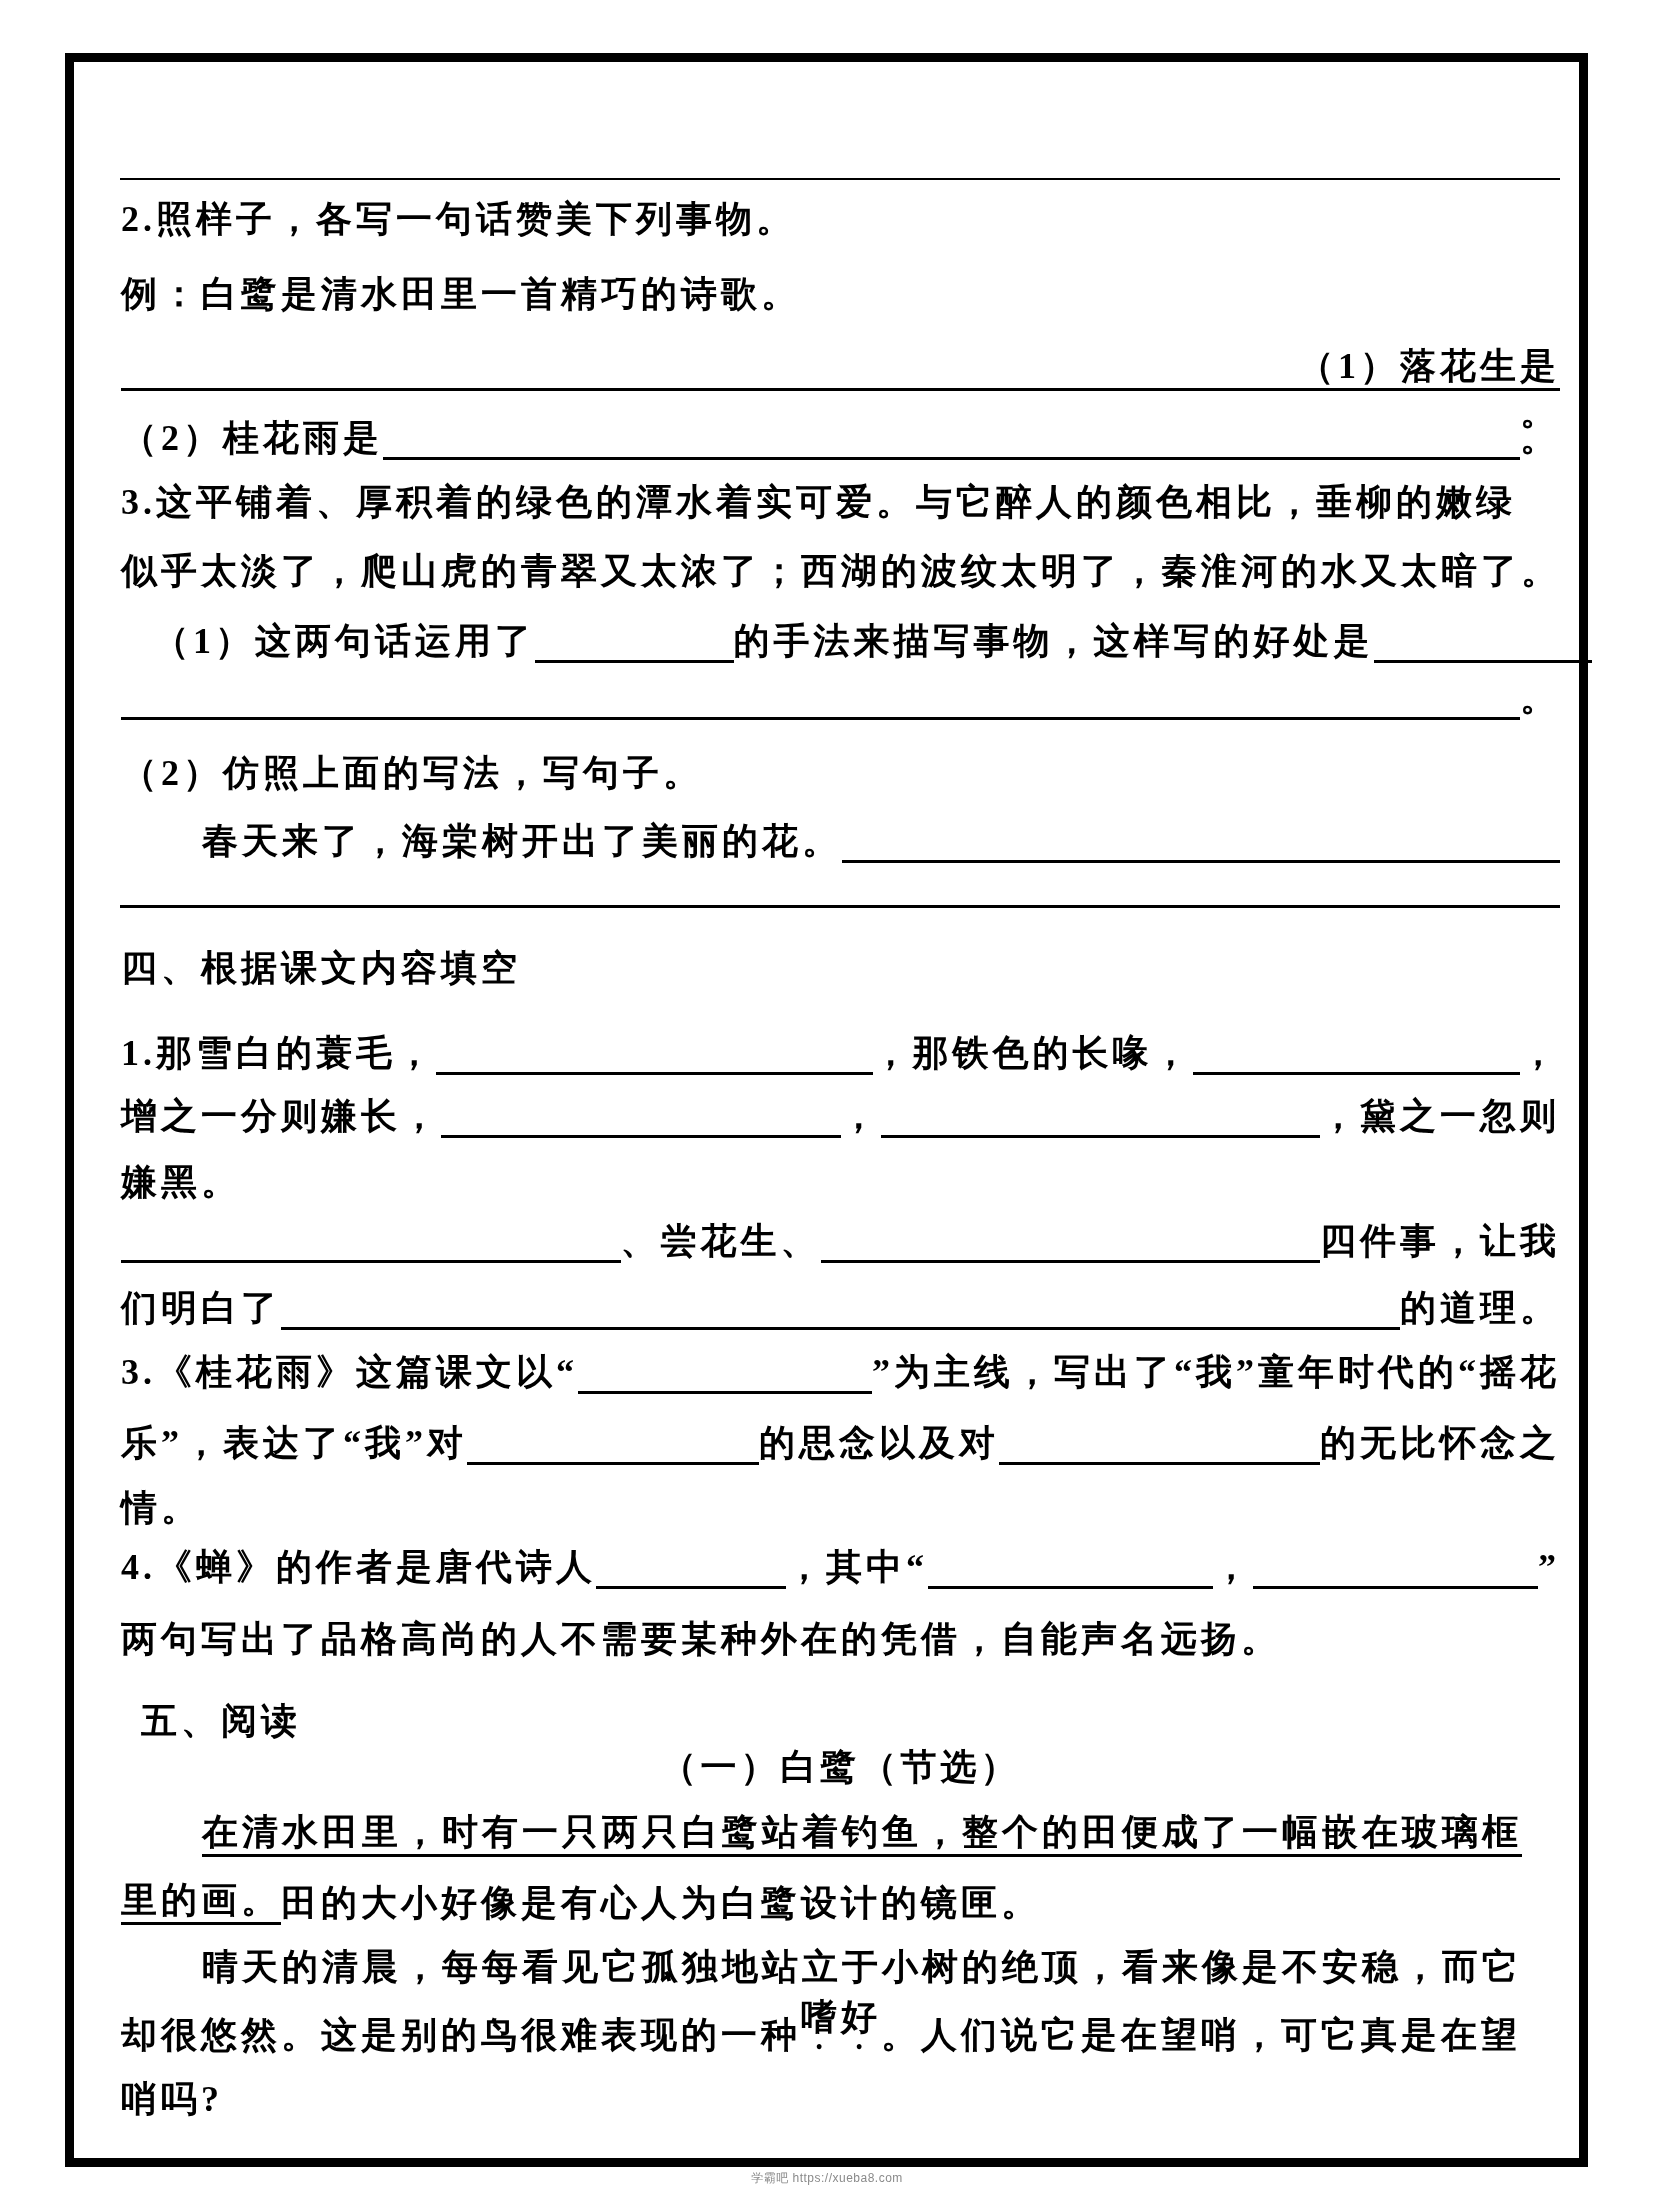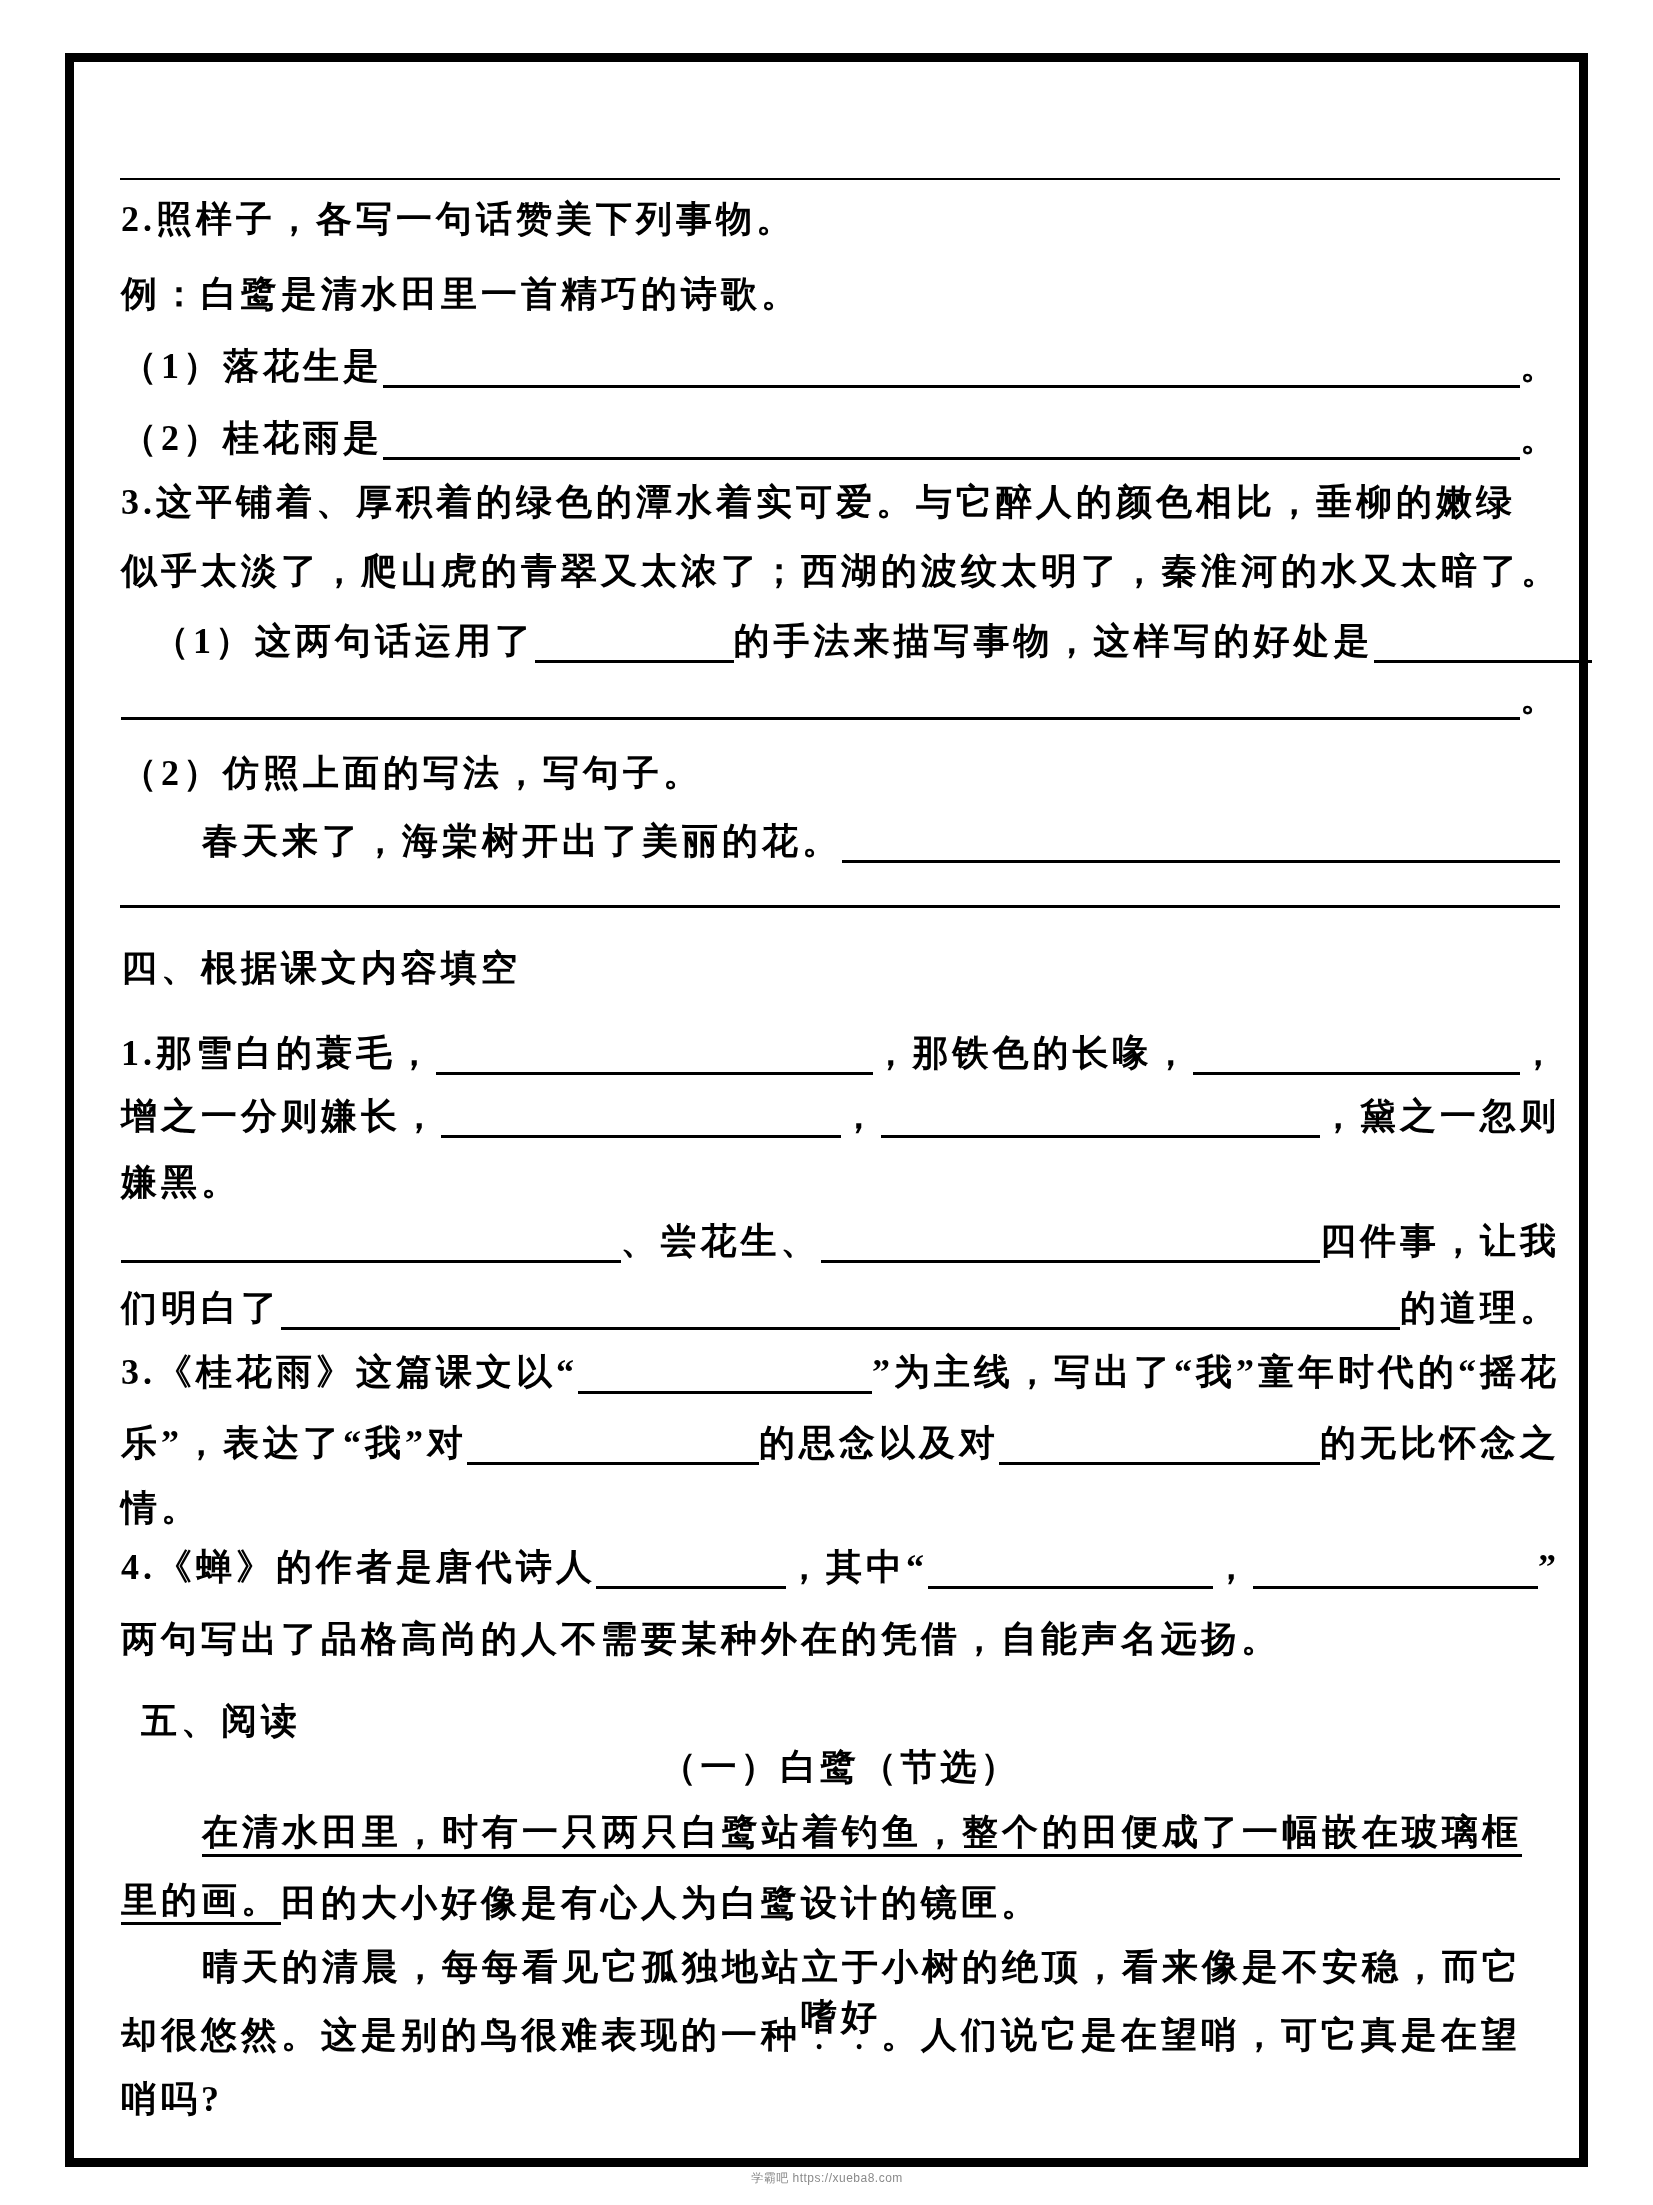--- a/index.html
+++ b/index.html
@@ -73,21 +73,21 @@
 <div class="page">
   <div class="frame"></div>
   <div id="content">
       <div class="rule" style="top: 178px;"></div>
       <div class="line" style="top: 198px;">
         <span class="seg">2.照样子，各写一句话赞美下列事物。</span>
       </div>
       <div class="line" style="top: 273px;">
         <span class="seg">例：白鹭是清水田里一首精巧的诗歌。</span>
       </div>
-      <div class="line" style="top: 345px;">
+      <div class="line" style="top: 345px; flex-direction: column;">
         <span class="seg">（1）落花生是</span>
         <span class="blank" style="flex: 1 1 0px;"></span>
         <span class="seg">。</span>
       </div>
       <div class="line" style="top: 417px;">
         <span class="seg">（2）桂花雨是</span>
         <span class="blank" style="flex: 1 1 0px;"></span>
         <span class="seg">。</span>
       </div>
       <div class="line" style="top: 481px;">

